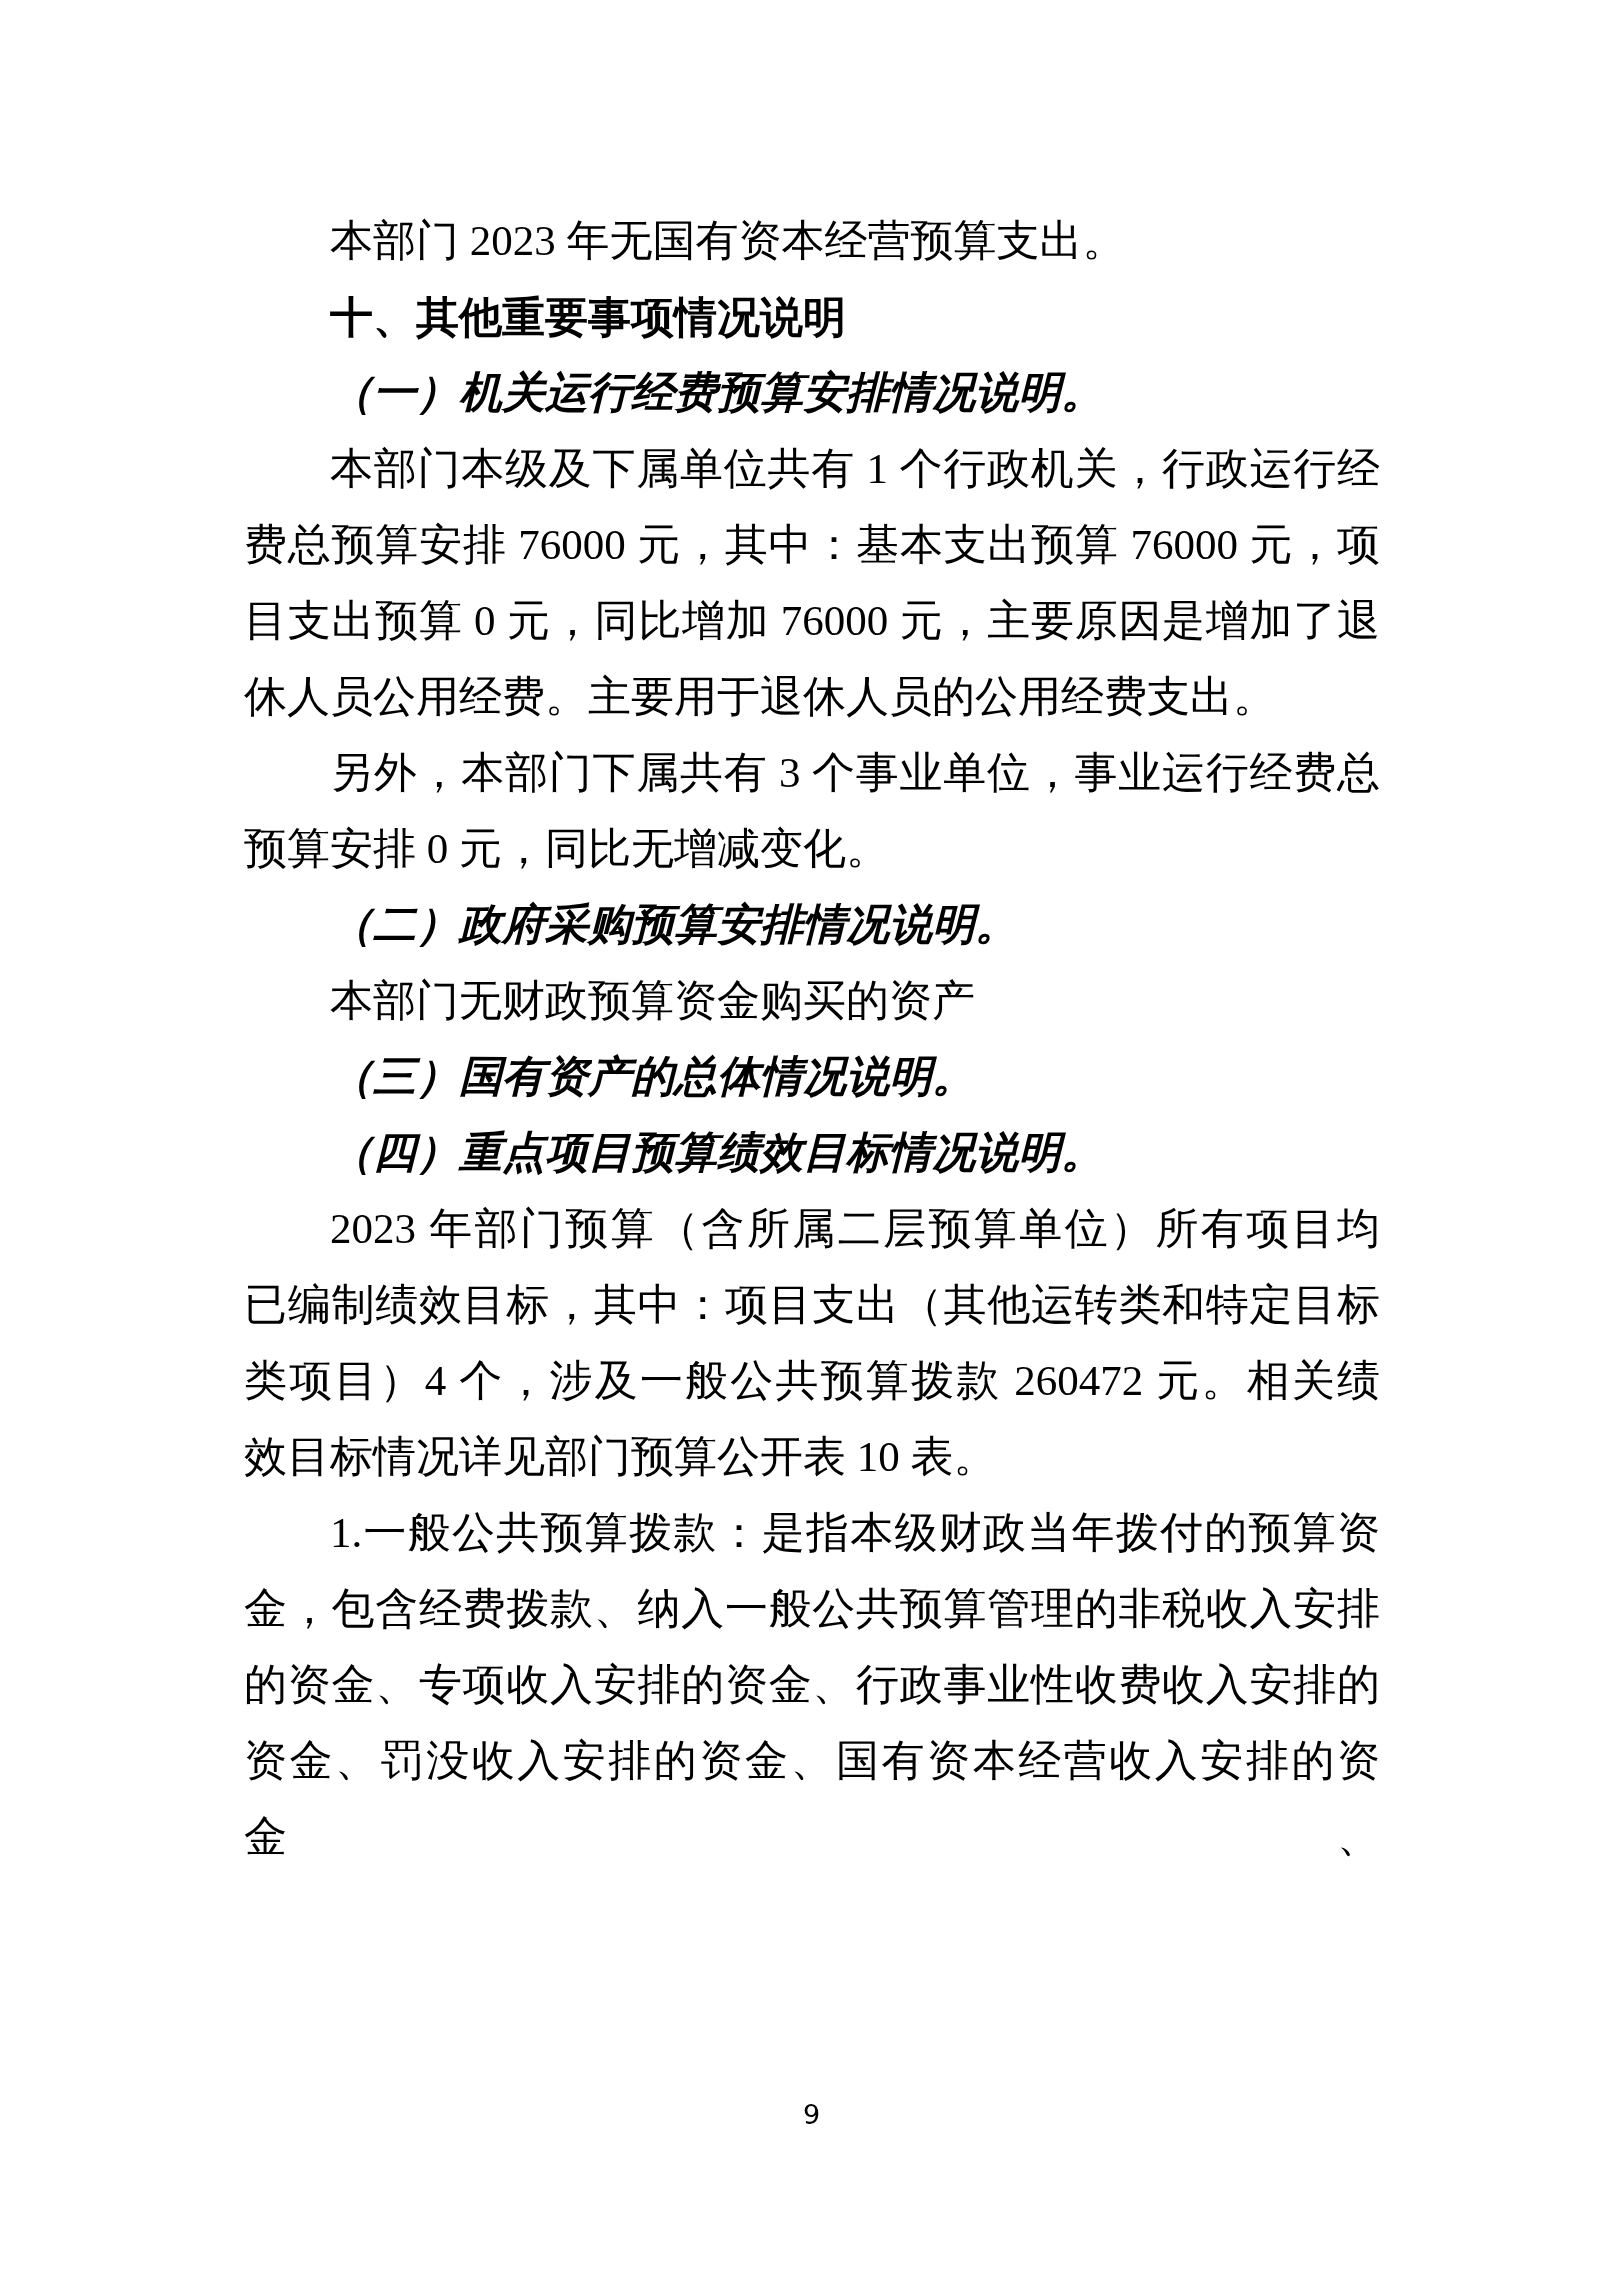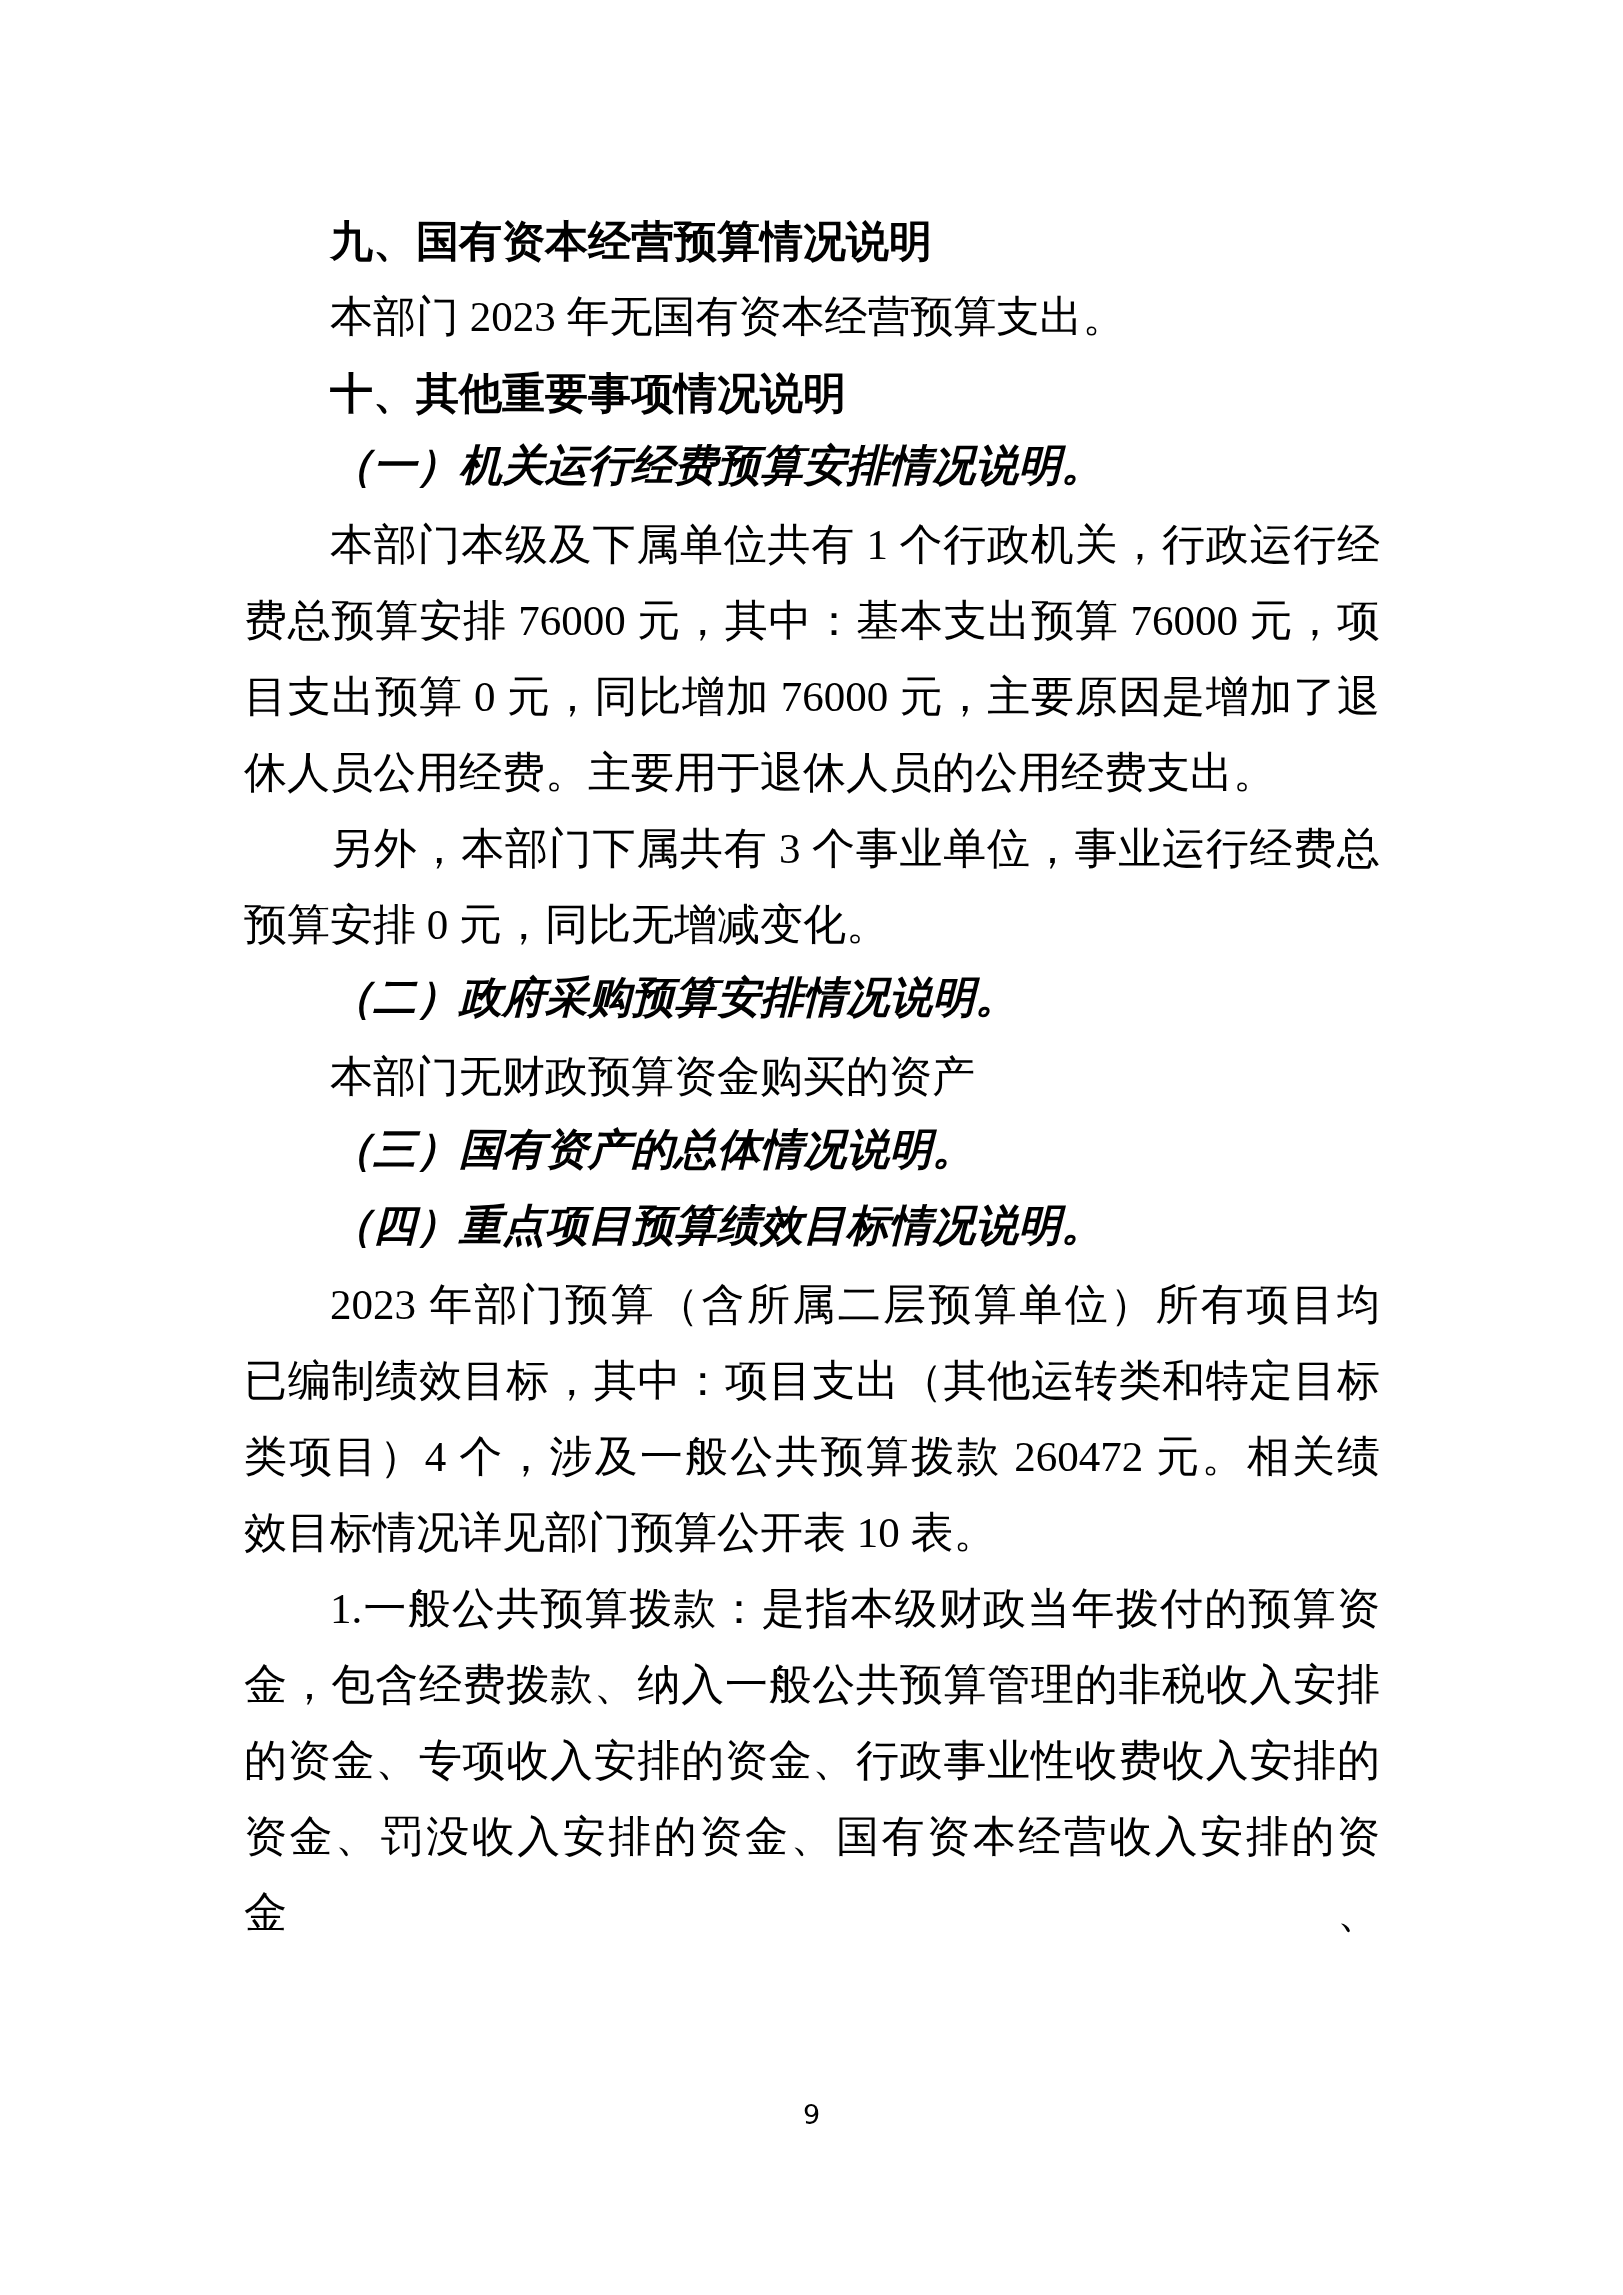--- a/index.html
+++ b/index.html
@@ -29,21 +29,21 @@
   }
   .style-body {
     font-family: "Liberation Serif", "DejaVu Serif", serif;
     font-weight: normal;
   }
   .style-heading-sans {
     font-family: "DejaVu Sans", "Liberation Sans", sans-serif;
     font-weight: 700;
   }
   .style-heading-kaiti {
-    font-family: Liberation Mono, monospace;
+    font-family: Liberation Serif, serif;
     font-weight: 700;
     font-style: italic;
   }
   .indent {
     text-indent: 86px;
   }
   .center {
     text-align: center;
     text-indent: 0;
   }
@@ -61,21 +61,20 @@
     font-size: 27px;
     line-height: 32px;
     color: #000000;
     font-family: "DejaVu Sans", "Liberation Sans", sans-serif;
   }
 </style>
 </head>
 <body>
 
 <div id="doc-body">
-    <div class="line style-heading-sans indent">九、国有资本经营预算情况说明</div>
     <div class="line style-body indent">本部门 2023 年无国有资本经营预算支出。</div>
     <div class="line style-heading-sans indent">十、其他重要事项情况说明</div>
     <div class="line style-heading-kaiti indent">（一）机关运行经费预算安排情况说明。</div>
     <div class="line style-body indent fill">本部门本级及下属单位共有 1 个行政机关，行政运行经</div>
     <div class="line style-body fill">费总预算安排 76000 元，其中：基本支出预算 76000 元，项</div>
     <div class="line style-body fill">目支出预算 0 元，同比增加 76000 元，主要原因是增加了退</div>
     <div class="line style-body">休人员公用经费。主要用于退休人员的公用经费支出。</div>
     <div class="line style-body indent fill">另外，本部门下属共有 3 个事业单位，事业运行经费总</div>
     <div class="line style-body">预算安排 0 元，同比无增减变化。</div>
     <div class="line style-heading-kaiti indent">（二）政府采购预算安排情况说明。</div>

